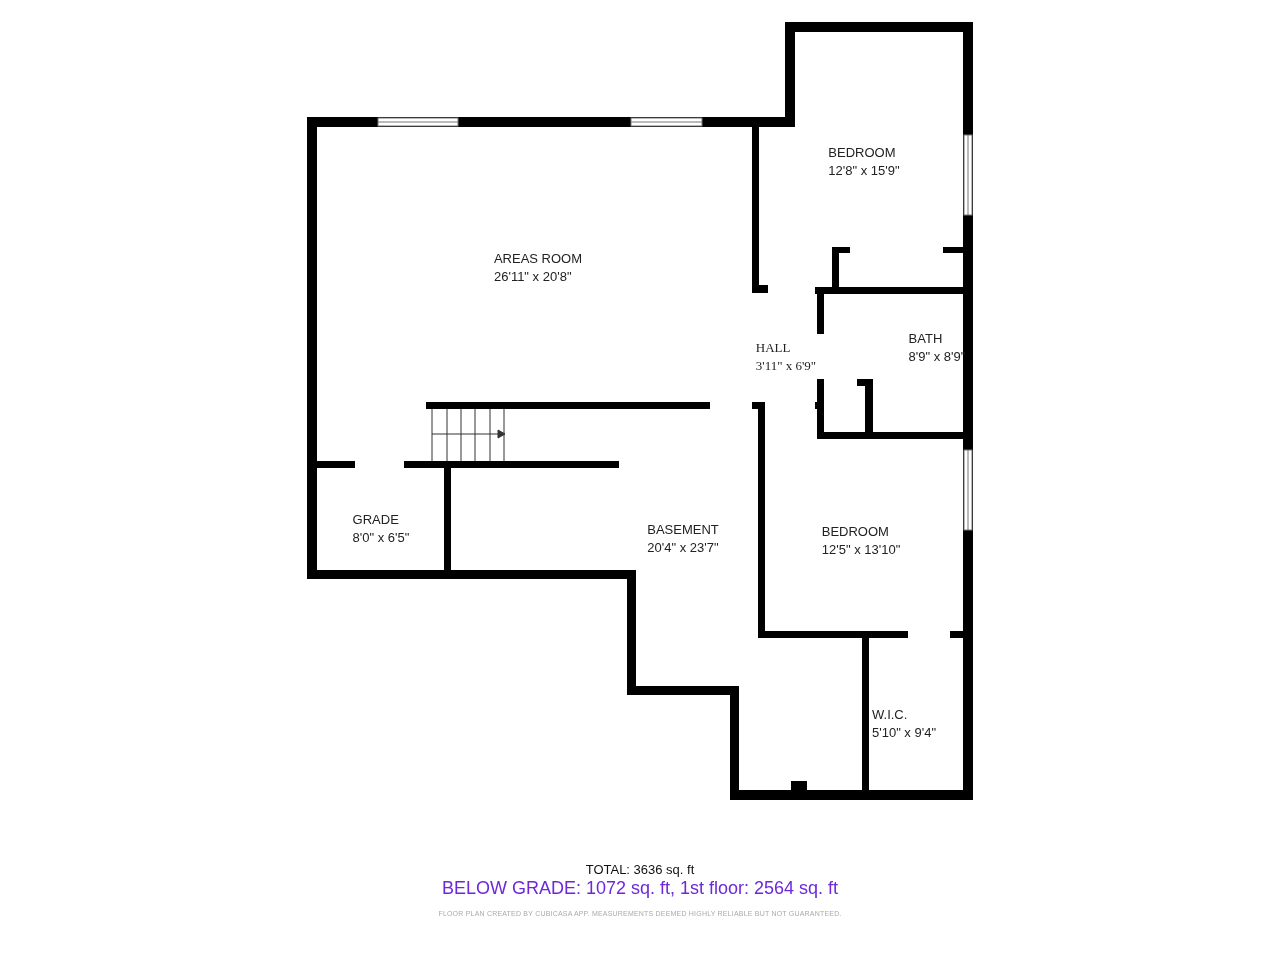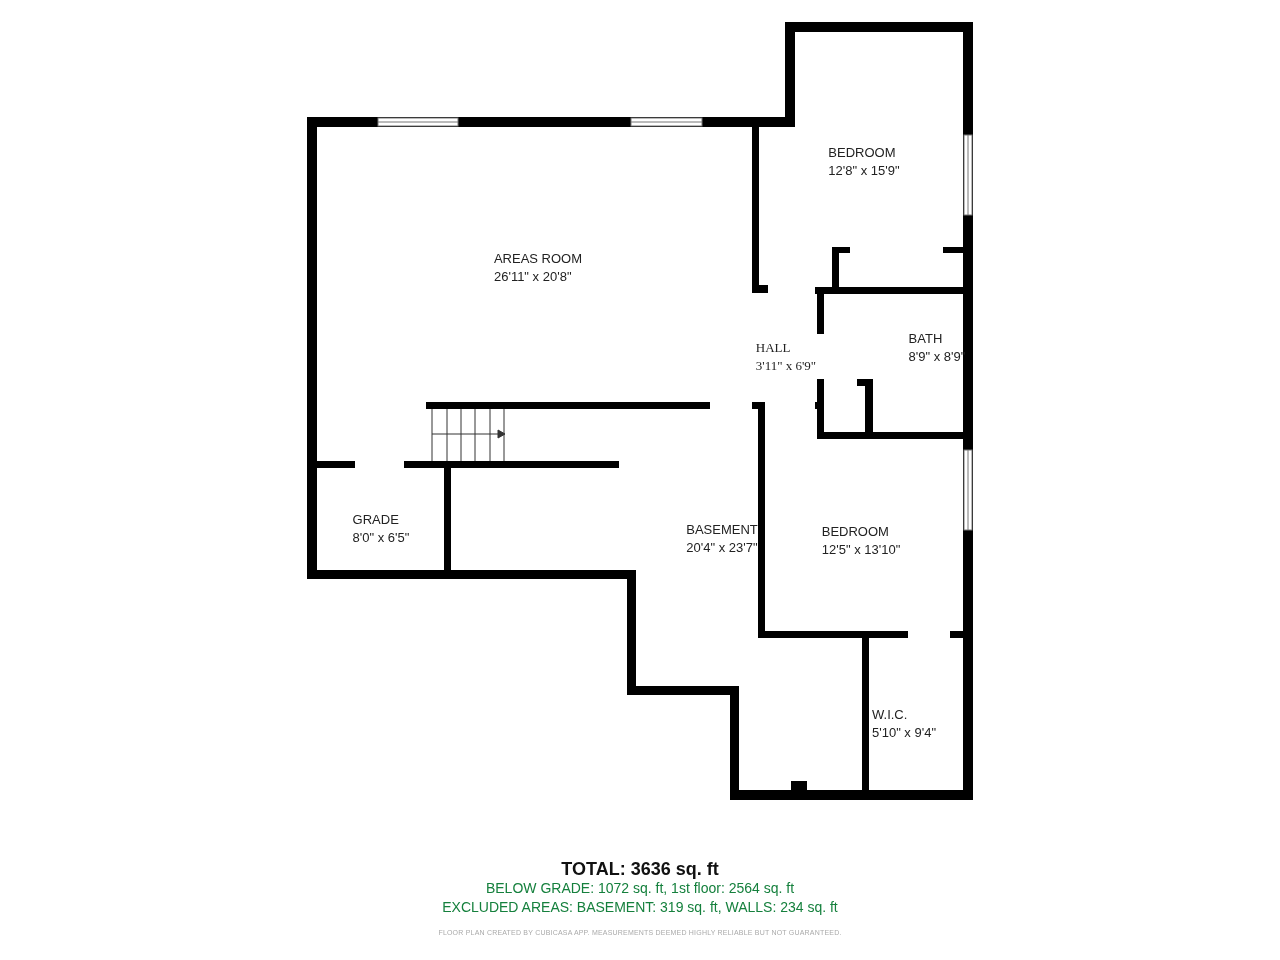--- a/index.html
+++ b/index.html
@@ -1,22 +1,22 @@
 <!DOCTYPE html>
 <html><head>
 <meta charset="utf-8">
 <style>
   html, body { margin: 0; padding: 0; background: #ffffff; }
   body { width: 1280px; height: 960px; position: relative; overflow: hidden; font-family: "Liberation Sans", "DejaVu Sans", sans-serif; color: #222; }
   #plan { position: absolute; left: 0; top: 0; width: 1280px; height: 960px; }
   .room-label { position: absolute; font-size: 13px; line-height: 18px; color: #222; white-space: nowrap; transform: translateX(-50%); }
   .room-label .name, .room-label .dims { display: block; }
   .summary { position: absolute; left: 0; width: 1280px; text-align: center; top: 860px; }
-  .summary .total { font-weight: bold; font-size: 18px; line-height: 19px; color: #111; }
-  .summary .line { font-size: 14px; line-height: 19px; color: #15803d; }
+  .summary .total { font-weight: normal; font-size: 13px; line-height: 19px; color: #111; }
+  .summary .line { font-size: 18px; line-height: 19px; color: #6d28d9; }
   .summary .disclaimer { font-size: 7px; color: #aaa; margin-top: 12px; letter-spacing: 0.2px; }
 </style>
 </head>
 <body>
 
 <svg id="plan" viewBox="0 0 1280 960" xmlns="http://www.w3.org/2000/svg">
   <g fill="#000">
 
     <rect x="307" y="117" width="10" height="461"></rect>
     <rect x="307" y="117" width="487" height="10"></rect>
@@ -92,31 +92,30 @@
   <span class="dims">3'11" x 6'9"</span>
 </div>
 <div class="room-label" style="left:895px; top:330px;margin-left:42px;">
   <span class="name">BATH</span>
   <span class="dims">8'9" x 8'9"</span>
 </div>
 <div class="room-label" style="left:381px; top:511px;">
   <span class="name">GRADE</span>
   <span class="dims">8'0" x 6'5"</span>
 </div>
-<div class="room-label" style="left:722px; top:521px;">
+<div class="room-label" style="left:683px; top:521px;">
   <span class="name">BASEMENT</span>
   <span class="dims">20'4" x 23'7"</span>
 </div>
 <div class="room-label" style="left:861px; top:523px;">
   <span class="name">BEDROOM</span>
   <span class="dims">12'5" x 13'10"</span>
 </div>
 <div class="room-label" style="left:904px; top:706px;">
   <span class="name">W.I.C.</span>
   <span class="dims">5'10" x 9'4"</span>
 </div>
 
 <div class="summary">
   <div class="total">TOTAL: 3636 sq. ft</div>
   <div class="line">BELOW GRADE: 1072 sq. ft, 1st floor: 2564 sq. ft</div>
-  <div class="line">EXCLUDED AREAS: BASEMENT: 319 sq. ft, WALLS: 234 sq. ft</div>
   <div class="disclaimer">FLOOR PLAN CREATED BY CUBICASA APP. MEASUREMENTS DEEMED HIGHLY RELIABLE BUT NOT GUARANTEED.</div>
 </div>
 
 </body></html>

